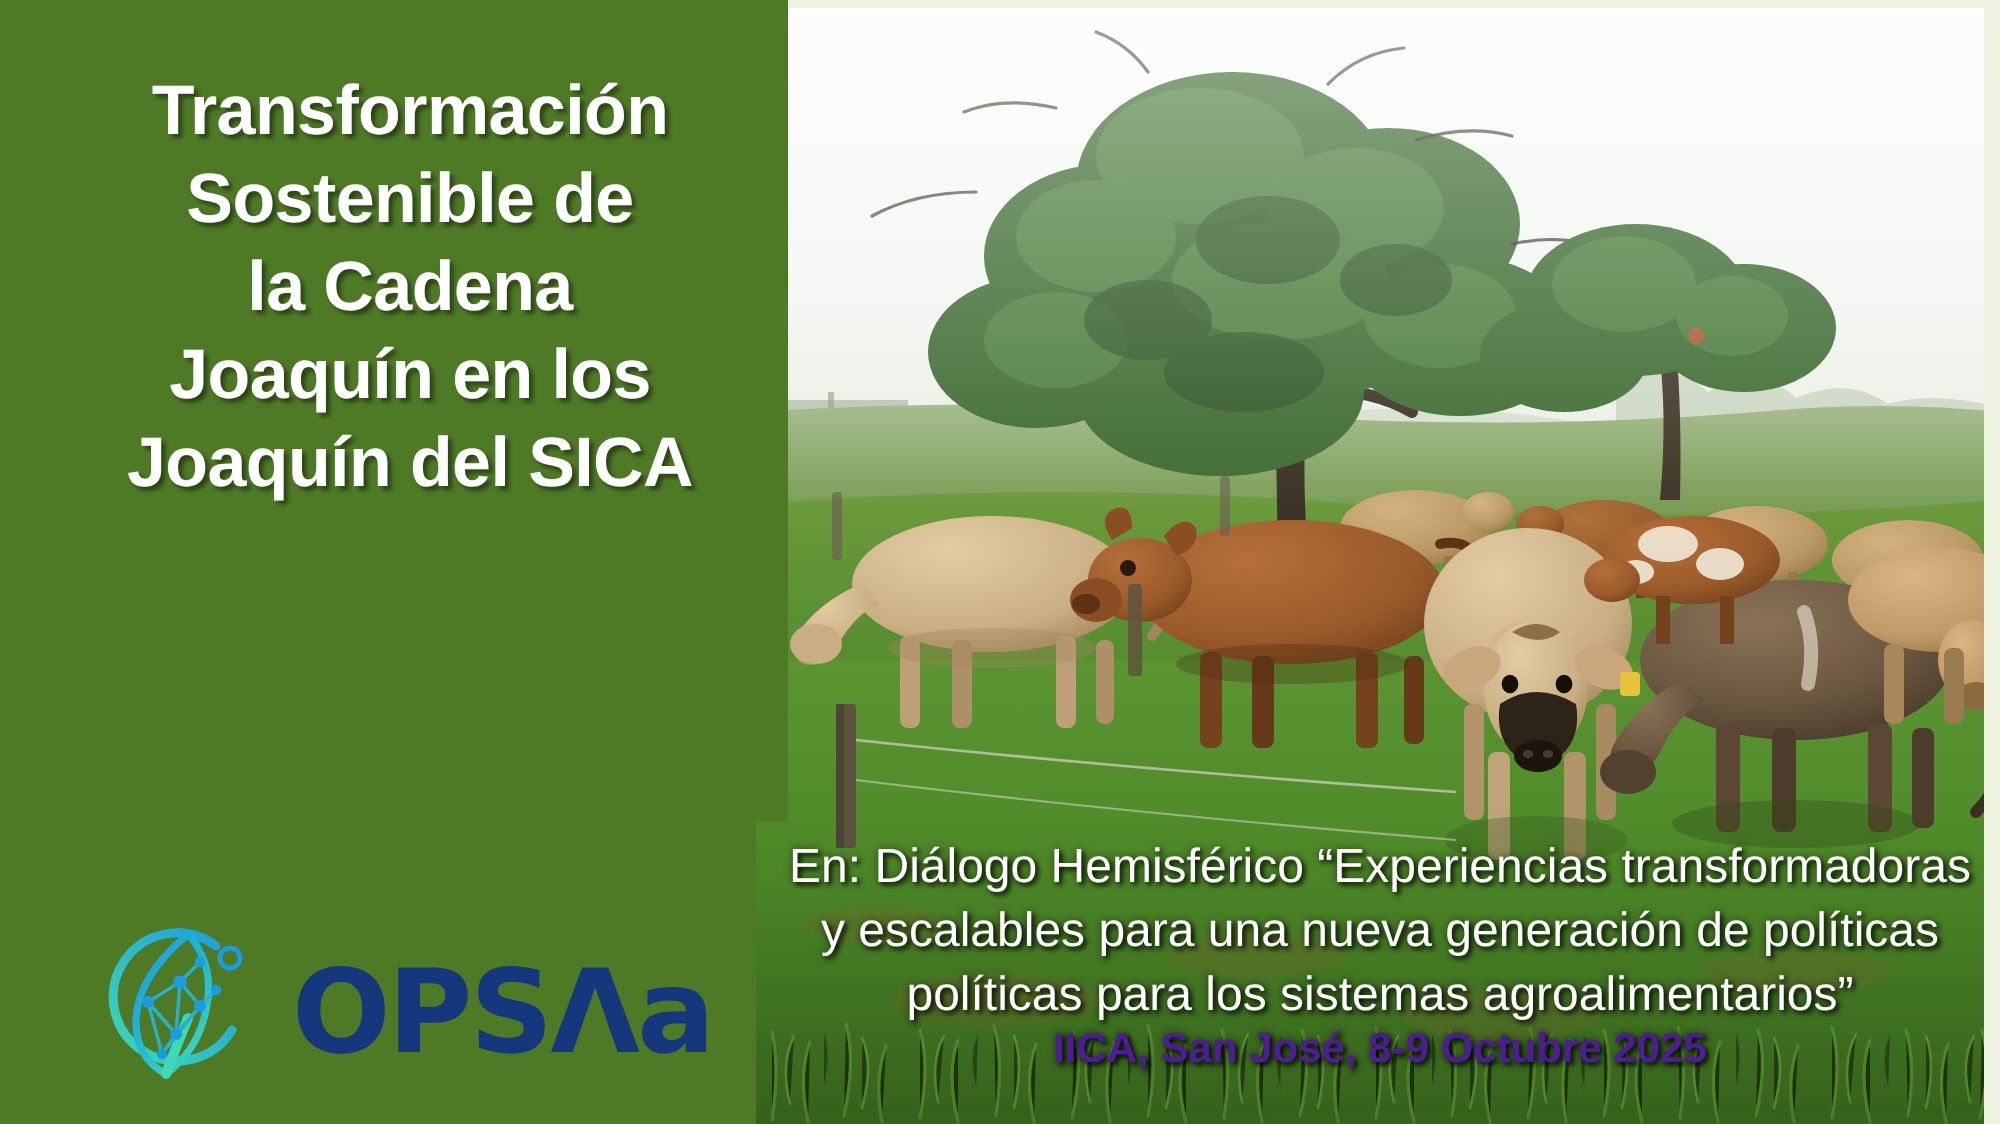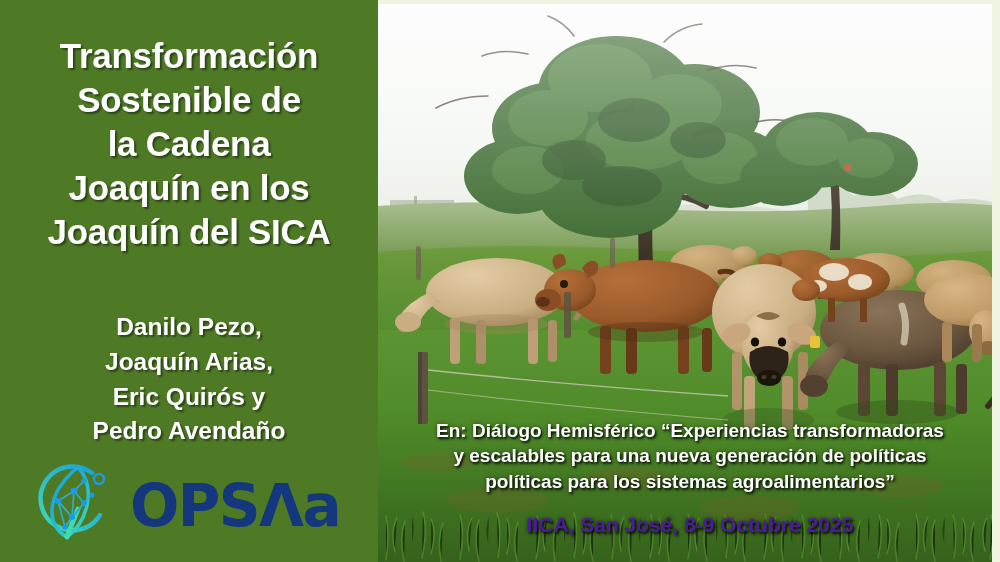--- a/index.html
+++ b/index.html
@@ -10,21 +10,21 @@
   }
   #slide {
     position:relative;
     width:1000px; height:562px;
     background:#4E7A26;
     overflow:hidden;
   }
 
   
   #left-panel {
-    position:absolute; left:0; top:0;
+    position:absolute; left:16px; top:0;
     width:378px; height:411px;
     background:#4E7A26;
     z-index:5;
   }
   #slide-title {
     position:absolute;
     left:6px; top:34px; width:366px;
     text-align:center;
     color:#FFFFFF;
     font-weight:bold;
@@ -82,22 +82,22 @@
     z-index:6; pointer-events:none;
   }
   #photo-svg { position:absolute; left:0; top:0; width:622px; height:562px; }
 
   
   #photo-caption {
     position:absolute;
     left:6px; top:418px; width:612px;
     text-align:center;
     color:#FFFFFF;
-    font-weight:bold;
-    font-size:19px;
+    font-weight:normal;
+    font-size:24px;
     line-height:1.33;
     text-shadow:1.5px 1.5px 2.5px rgba(0,0,0,0.85), 0 0 4px rgba(0,0,0,0.5);
     z-index:4;
   }
   #photo-caption .cl { display:block; white-space:nowrap; }
 
   #event-line {
     position:absolute;
     left:6px; top:513px; width:612px;
     text-align:center;
@@ -458,26 +458,20 @@
   <div id="left-panel">
 
     <div id="slide-title">
       <span class="tl">Transformación</span>
       <span class="tl">Sostenible de</span>
       <span class="tl">la Cadena</span>
       <span class="tl">Joaquín en los</span>
       <span class="tl">Joaquín del SICA</span>
     </div>
 
-    <div id="author-list">
-      <span class="al">Danilo Pezo,</span>
-      <span class="al">Joaquín Arias,</span>
-      <span class="al">Eric Quirós y</span>
-      <span class="al">Pedro Avendaño</span>
-    </div>
 
     <div id="logo">
       <svg id="logo-mark" viewBox="0 0 84 94">
         <defs>
           <linearGradient id="leafGrad" x1="0.15" y1="0" x2="0.85" y2="1">
             <stop offset="0%" stop-color="#1B9CE0"></stop>
             <stop offset="50%" stop-color="#21B9D4"></stop>
             <stop offset="100%" stop-color="#3FD9B3"></stop>
           </linearGradient>
           <linearGradient id="ringGrad" x1="1" y1="0" x2="0" y2="1">

